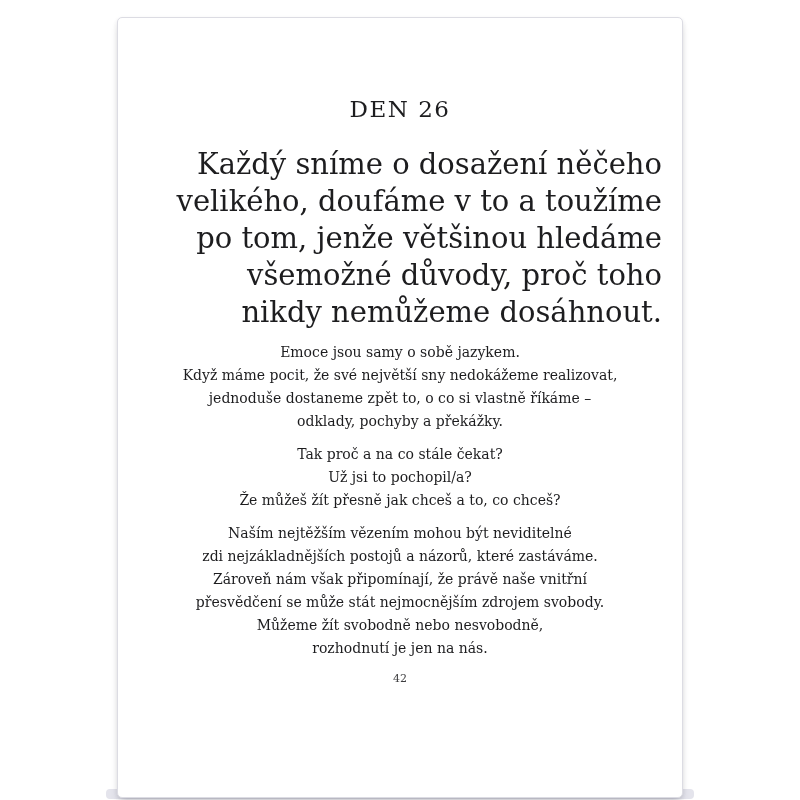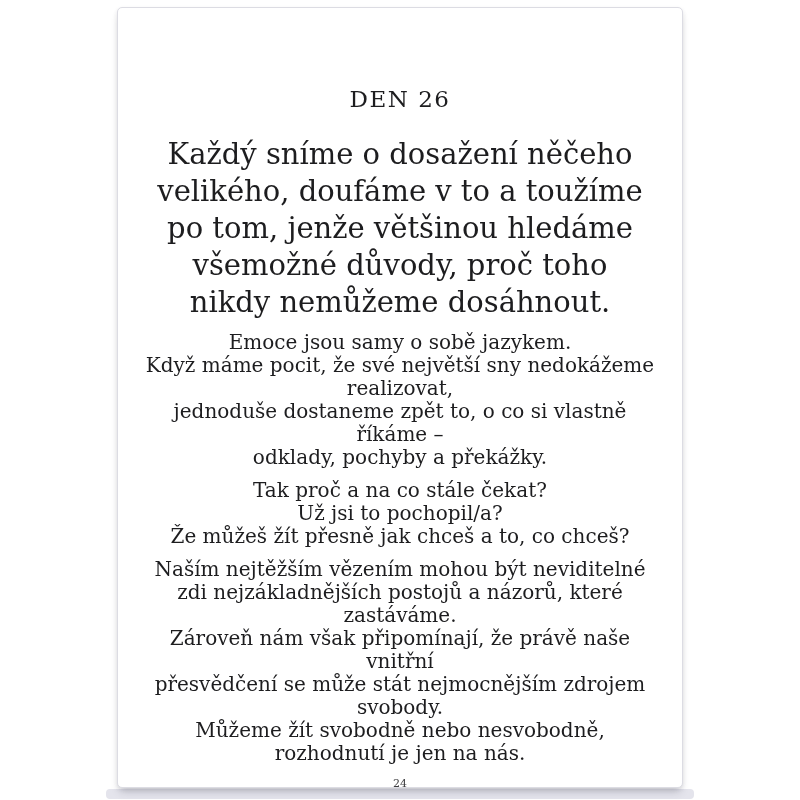--- a/index.html
+++ b/index.html
@@ -21,21 +21,21 @@
     top: 789px;
     width: 588px;
     height: 10px;
     background: #e4e4ec;
     border-radius: 4px;
     z-index: 0;
   }
   .sheet {
     position: absolute;
     left: 117px;
-    top: 7px;
+    top: 17px;
     width: 566px;
     height: 781px;
     box-sizing: border-box;
     background: #ffffff;
     border: 1px solid #dcdce3;
     border-radius: 5px;
     box-shadow: 0 2px 4px rgba(50,50,70,0.10), 0 6px 9px -3px rgba(50,50,70,0.25);
     padding: 80px 20px 0 20px;
     text-align: center;
     z-index: 1;
@@ -45,24 +45,25 @@
     line-height: 22px;
     letter-spacing: 1.5px;
     font-weight: 400;
   }
   .title {
     margin: 26px 0 10px 0;
     font-size: 29px;
     line-height: 37px;
     font-weight: 400;
     white-space: pre-line;
+    text-align: right;
   }
   .para {
     margin: 0 0 10px 0;
-    font-size: 20px;
+    font-size: 14px;
     line-height: 23px;
     font-weight: 400;
     white-space: pre-line;
   }
   .quote {
     margin: 18px 0 0 0;
     font-size: 24px;
     line-height: 34px;
     font-style: italic;
     font-weight: 700;
@@ -102,15 +103,15 @@
 odklady, pochyby a překážky.</p>
     <p class="para">Tak proč a na co stále čekat?
 Už jsi to pochopil/a?
 Že můžeš žít přesně jak chceš a to, co chceš?</p>
     <p class="para">Naším nejtěžším vězením mohou být neviditelné
 zdi nejzákladnějších postojů a názorů, které zastáváme.
 Zároveň nám však připomínají, že právě naše vnitřní
 přesvědčení se může stát nejmocnějším zdrojem svobody.
 Můžeme žít svobodně nebo nesvobodně,
 rozhodnutí je jen na nás.</p>
-    <div class="pagenum">24</div>
+    <div class="pagenum">42</div>
   </div>
 </div>
 
 </body></html>

